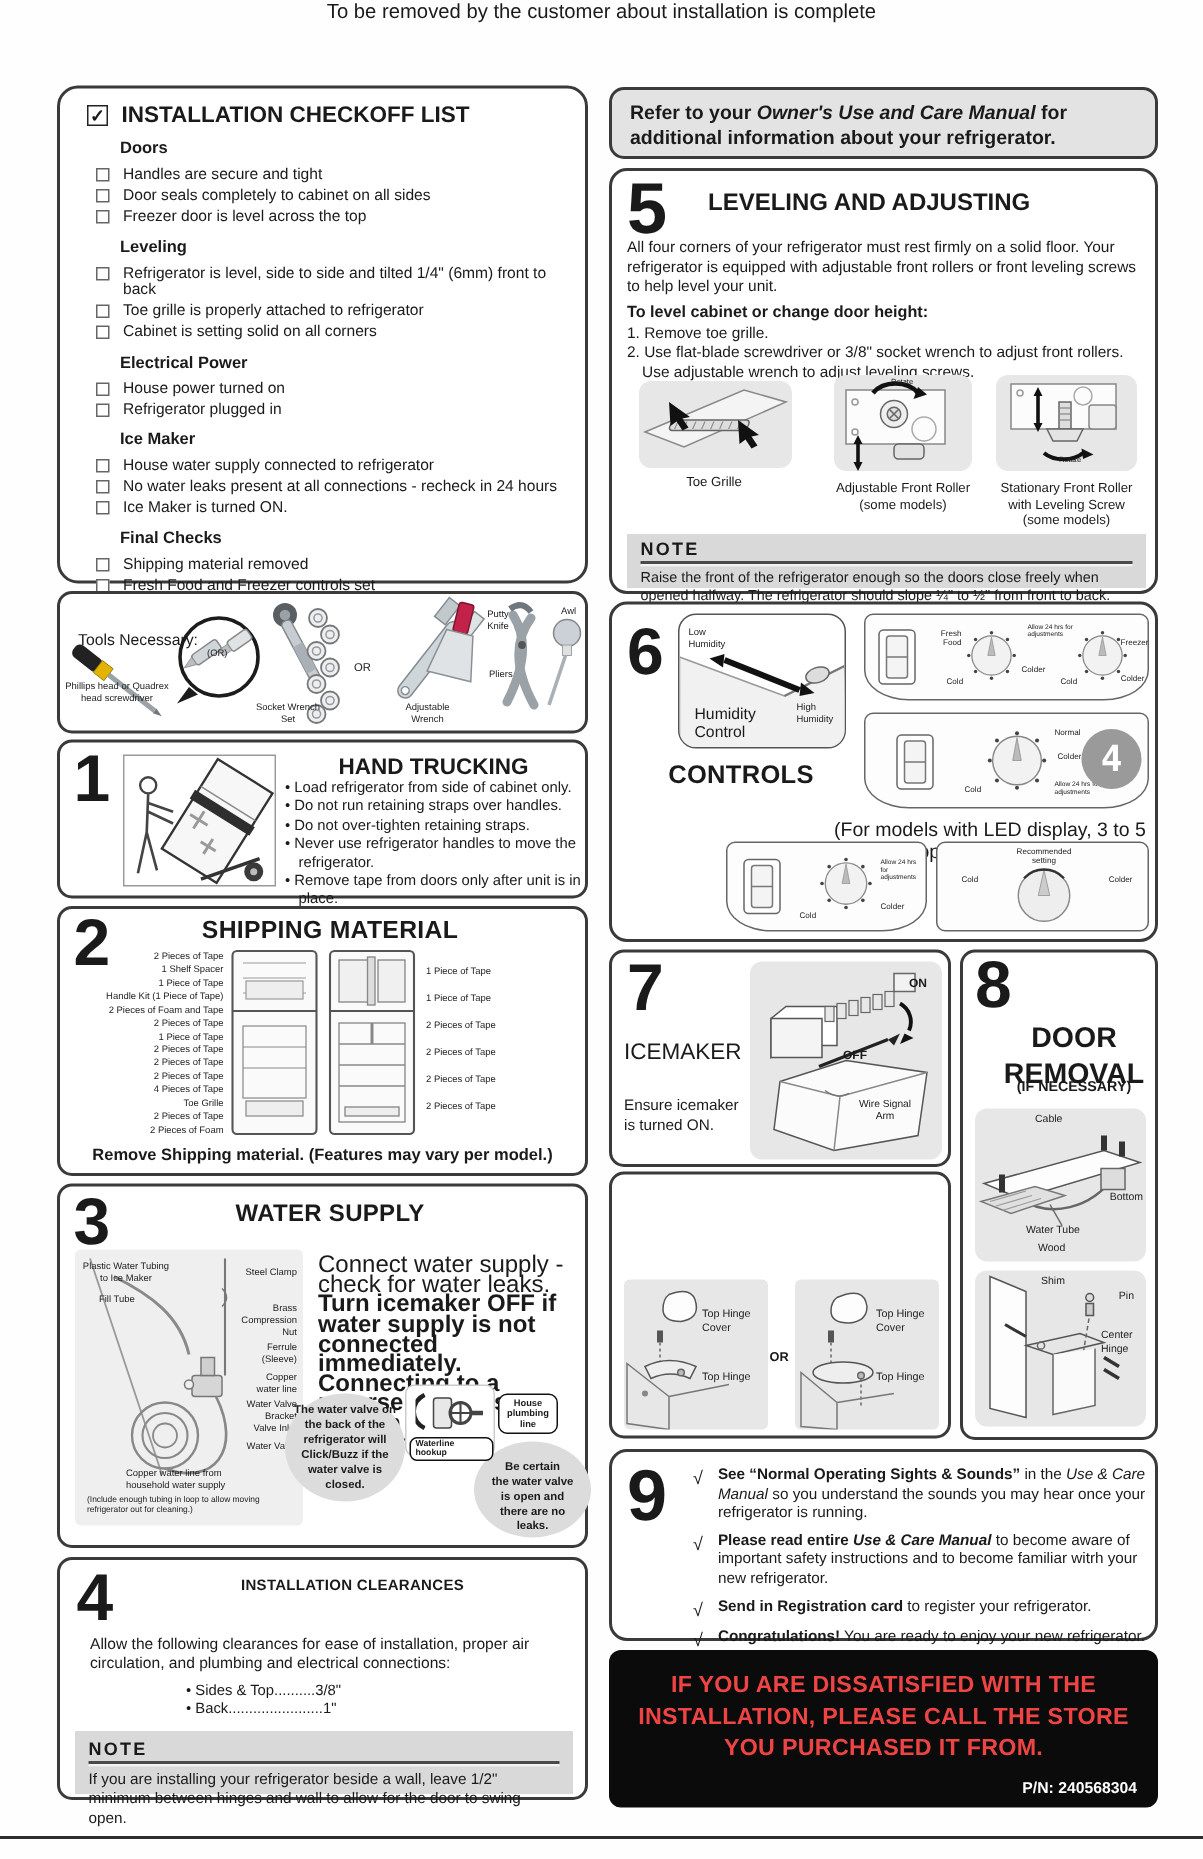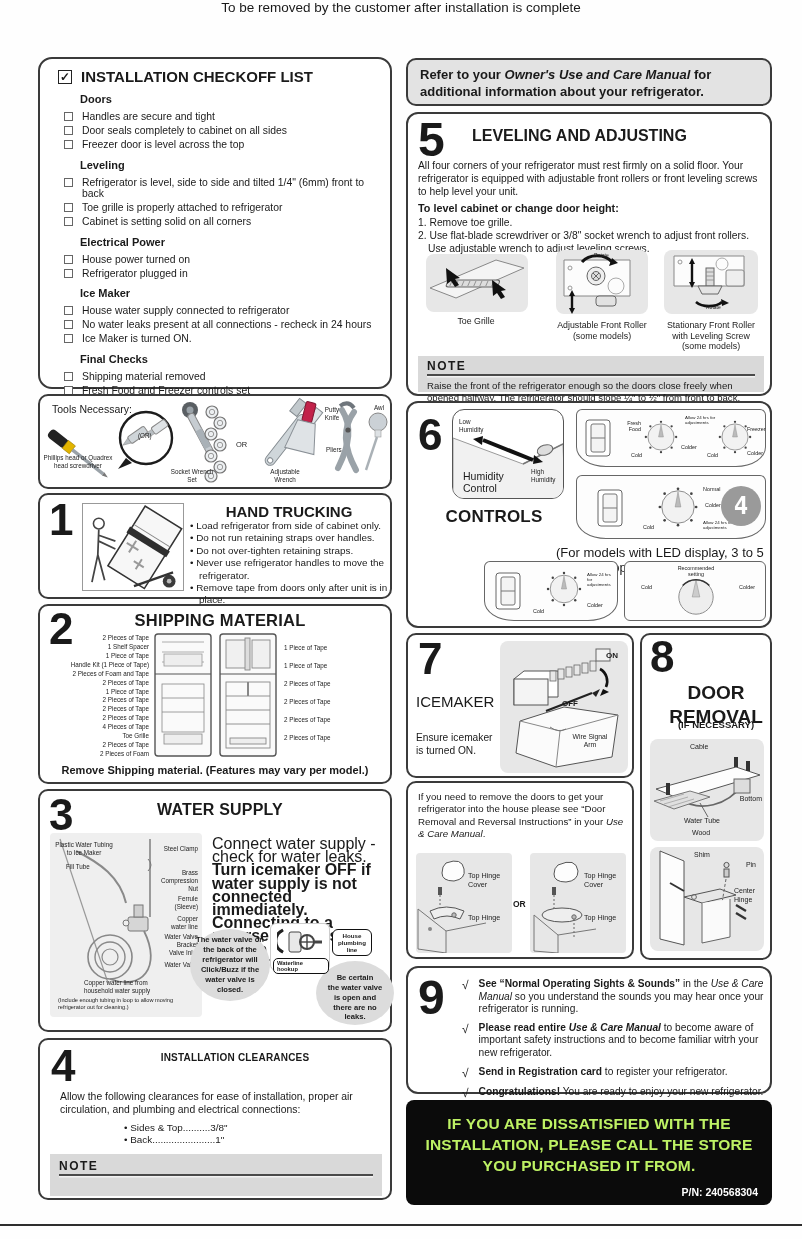--- a/index.html
+++ b/index.html
@@ -26,21 +26,21 @@
   .panel{position:absolute;border:1.5px solid #666;background:#fdfdfd;border-radius:6px 6px 30px 30px/6px 6px 20px 20px}
   .ital{font-style:italic}
   .b{font-weight:bold}
   svg{display:block}
 </style>
 </head>
 <body>
 
 <div class="page">
 
-  <div class="abs" style="left:0;top:14;width:802px;text-align:center;font-size:13.5px">To be removed by the customer after installation is complete</div>
+  <div class="abs" style="left:0;top:14;width:802px;text-align:center;font-size:13.5px">To be removed by the customer about installation is complete</div>
 
   <div class="box" style="left:38px;top:57px;width:354px;height:332px;padding:9px 10px 4px">
     <div style="display:flex;align-items:center;gap:9px;margin-left:8px">
       <span style="width:14px;height:14px;border:1.6px solid #222;font-size:12px;font-weight:bold;line-height:12px;text-align:center">✓</span>
       <span style="font-weight:800;font-size:15px">INSTALLATION CHECKOFF LIST</span>
     </div>
     <div class="ck-h">Doors</div>
     <div class="ck-item">
         <span class="cb"></span>
         <span class="ck-t">Handles are secure and tight</span>
@@ -162,21 +162,21 @@
       <g stroke="#9aa2a8" stroke-width="6" fill="none" stroke-linecap="round">
         <path d="M302,14 C 312,30 310,48 298,72"></path>
         <path d="M314,16 C 302,32 304,52 316,74"></path>
       </g>
       <path d="M300,10 q8,-6 14,2" stroke="#6f767c" stroke-width="4" fill="none"></path>
       <circle cx="308" cy="34" r="2.6" fill="#555"></circle>
       <circle cx="338" cy="26" r="9" fill="#cbd1d6" stroke="#888"></circle>
       <rect x="335" y="34" width="6" height="7" fill="#dde1e4" stroke="#999" stroke-width=".6"></rect>
       <line x1="337" y1="41" x2="326" y2="74" stroke="#aab1b6" stroke-width="2.4"></line>
     </svg>
-    <span class="abs" style="left:12px;top:7px;font-size:10.5px">Tools Necessary:</span>
+    <span class="abs" style="left:12px;top:25px;font-size:10.5px">Tools Necessary:</span>
     <span class="lb" style="left:2px;top:58px;width:72px;text-align:center">Phillips head or Quadrex head screwdriver</span>
     <span class="lb" style="left:98px;top:36px">(OR)</span>
     <span class="lb" style="left:128px;top:72px;width:48px;text-align:center">Socket Wrench Set</span>
     <span class="lb" style="left:196px;top:44px;font-size:7.5px">OR</span>
     <span class="lb" style="left:222px;top:72px;width:46px;text-align:center">Adjustable Wrench</span>
     <span class="lb" style="left:280px;top:10px;width:24px;text-align:center">Putty Knife</span>
     <span class="lb" style="left:286px;top:50px">Pliers</span>
     <span class="lb" style="left:334px;top:8px">Awl</span>
   </div>
 
@@ -326,20 +326,21 @@
     <div class="num abs" style="left:11px;top:6px">4</div>
     <div class="abs sec-title" style="left:70px;top:12px;width:250px;font-size:10px">INSTALLATION CLEARANCES</div>
     <div class="abs" style="left:20px;top:50px;width:322px;font-size:10.4px;line-height:13px">Allow the following clearances for ease of installation, proper air circulation, and plumbing and electrical connections:</div>
     <div class="abs" style="left:84px;top:82px;font-size:10.4px;line-height:13.5px">
       <div class="bullet">Sides &amp; Top..........3/8"</div>
       <div class="bullet">Back.......................1"</div>
     </div>
     <div class="note" style="left:10px;top:114px;width:332px;height:42px">
       <div class="note-lab">NOTE</div>
       <div class="note-rule"></div>
+      <div class="note-tx">If you are installing your refrigerator beside a wall, leave 1/2" minimum between hinges and wall to allow for the door to swing open.</div>
     </div>
   </div>
 
   <div class="box" style="left:406px;top:58px;width:366px;height:48px;border-radius:10px;background:#e3e3e3;padding:6px 12px;font-weight:bold;font-size:13px;line-height:17px">
     <span>Refer to your </span><span class="ital">Owner's Use and Care Manual</span><span> for additional information about your refrigerator.</span>
   </div>
 
   <div class="box" style="left:406px;top:112px;width:366px;height:284px;border-radius:12px">
     <div class="num abs" style="left:10px;top:4px;font-size:48px">5</div>
     <div class="abs" style="left:64px;top:13px;font-weight:800;font-size:16px">LEVELING AND ADJUSTING</div>
@@ -608,23 +609,20 @@
         <path d="M86,58 l10,6 M86,66 l10,6" stroke="#333" stroke-width="2.4"></path>
         <path d="M52,56 L52,96 L80,90 L80,52" fill="#fafafa" stroke="#666"></path>
       </svg>
       <span class="lb" style="left:44px;top:4px;font-size:7px">Shim</span>
       <span class="lb" style="right:8px;top:14px;font-size:7px">Pin</span>
       <span class="lb" style="right:2px;top:40px;width:28px;font-size:7px">Center Hinge</span>
     </div>
   </div>
 
   <div class="box" style="left:406px;top:781px;width:228px;height:178px;border-radius:10px">
-    <div class="abs" style="left:10px;top:8px;width:210px;font-size:9.7px;line-height:12.3px">
-      <span>If you need to remove the doors to get your refrigerator into the house please see “Door Removal and Reversal Instructions” in your </span><span class="ital">Use &amp; Care Manual</span><span>.</span>
-    </div>
     <div class="gbox" style="left:8px;top:70px;width:96px;height:100px;border-radius:4px">
       <svg class="abs" style="left:0;top:0" width="96" height="100" viewBox="0 0 96 100">
         <path d="M30,10 q16,-6 18,6 q2,10 -10,12 q-12,0 -12,-8 q0,-7 4,-10z" fill="#fdfdfd" stroke="#555"></path>
         <rect x="22" y="34" width="4" height="8" fill="#555"></rect>
           <line x1="24" y1="42" x2="24" y2="58" stroke="#666" stroke-dasharray="2 2"></line>
         <path d="M14,58 q16,-8 34,0 l-4,8 q-13,-6 -26,0 z" fill="#eee" stroke="#555"></path>
         <circle cx="38" cy="62" r="2.2" fill="#bbb" stroke="#666"></circle>
         <path d="M2,56 L30,78 L30,100 L2,96 Z M30,78 L70,70" fill="none" stroke="#777"></path>
         <circle cx="14" cy="76" r="2" fill="#888"></circle>
       </svg>
@@ -663,18 +661,18 @@
         <span style="font-size:10.2px;line-height:12.6px"><span class="b">Send in Registration card</span><span> to register your refrigerator.</span></span>
       </div>
       <div style="display:flex;gap:10px">
         <span style="font-size:12px">√</span>
         <span style="font-size:10.2px;line-height:12.6px"><span class="b">Congratulations!</span><span> You are ready to enjoy your new refrigerator.</span></span>
       </div>
     </div>
   </div>
 
   <div class="abs" style="left:406px;top:1100px;width:366px;height:105px;background:#0b0b0b;border-radius:8px">
-    <div style="width:330px;margin:14px auto 0;text-align:center;color:#bef264;font-weight:800;font-size:15.5px;line-height:1.35;letter-spacing:.2px">IF YOU ARE DISSATISFIED WITH THE INSTALLATION, PLEASE CALL THE STORE YOU PURCHASED IT FROM.</div>
+    <div style="width:330px;margin:14px auto 0;text-align:center;color:#ef4444;font-weight:800;font-size:15.5px;line-height:1.35;letter-spacing:.2px">IF YOU ARE DISSATISFIED WITH THE INSTALLATION, PLEASE CALL THE STORE YOU PURCHASED IT FROM.</div>
     <div class="abs" style="right:14px;bottom:7px;color:#fff;font-weight:bold;font-size:10.5px">P/N: 240568304</div>
   </div>
 
   <div class="abs" style="left:0;top:1224px;width:802px;height:2px;background:#2e2e2e"></div>
 </div>
 
 </body></html>

